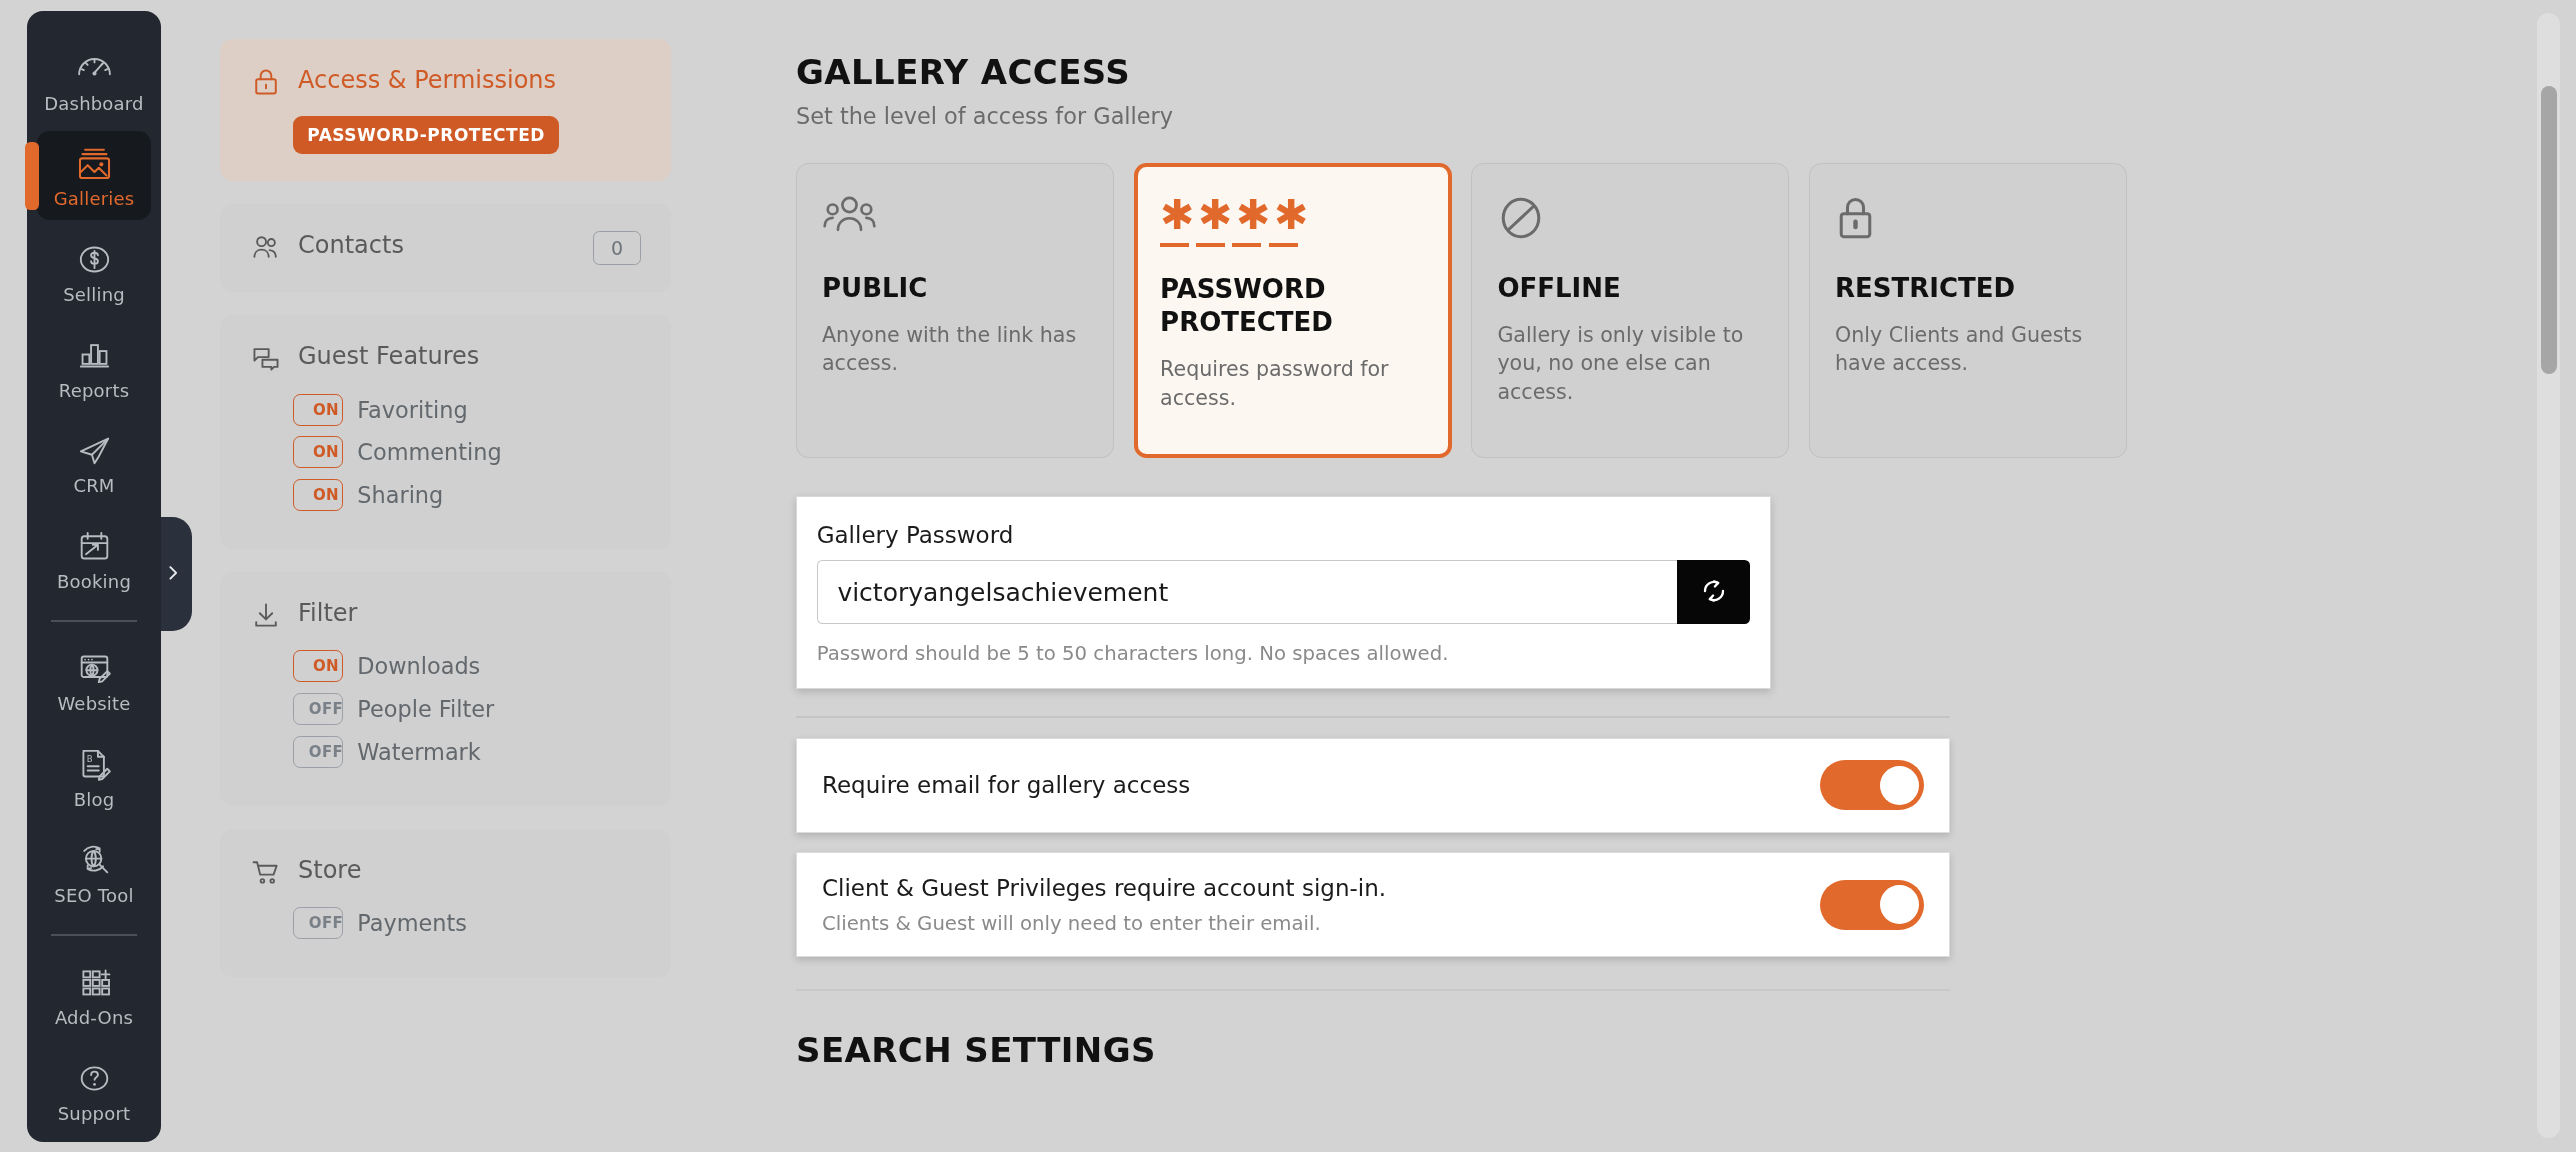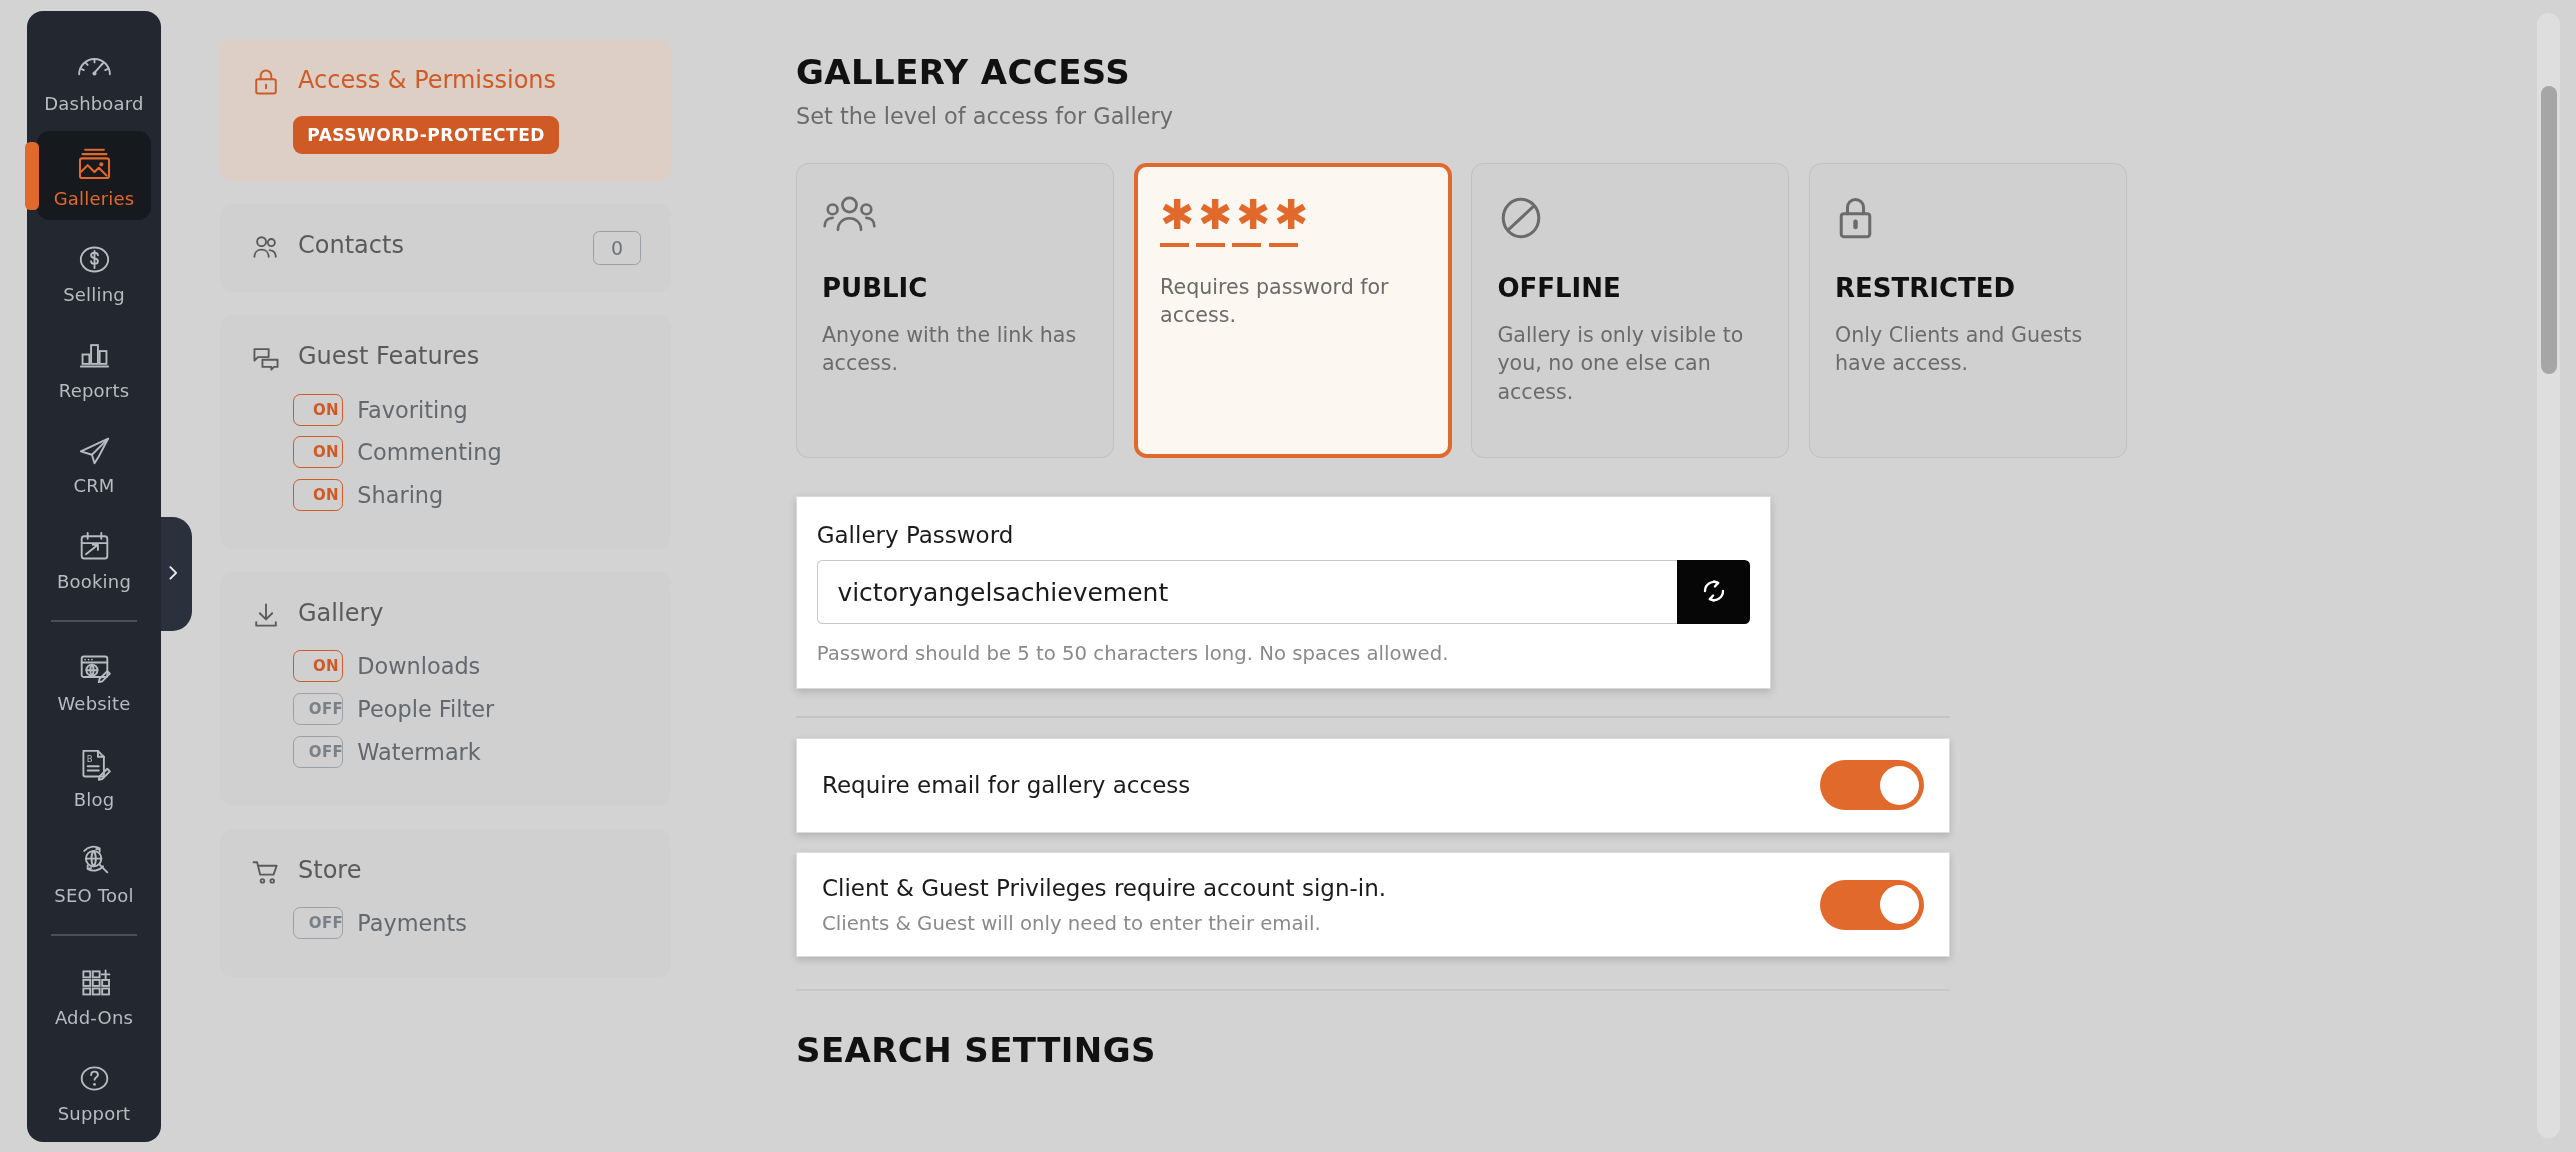--- a/index.html
+++ b/index.html
@@ -536,21 +536,21 @@
     </div>
 
     <div class="card">
       <div class="card-head">
         <span class="ch-icon">
           <svg viewBox="0 0 36 36" fill="none" stroke="#5a5a5a" stroke-width="2.1" stroke-linecap="round" stroke-linejoin="round">
             <path d="M18 6v16M11 16l7 7 7-7"></path>
             <path d="M7 26v4h22v-4"></path>
           </svg>
         </span>
-        <span class="card-title">Gallery</span>
+        <span class="card-title">Filter</span>
       </div>
       <div class="feature-list">
         <div class="feature-row">
           <span class="toggle-chip on">ON</span>
           <span class="feature-label">Downloads</span>
         </div>
         <div class="feature-row">
           <span class="toggle-chip">OFF</span>
           <span class="feature-label">People Filter</span>
         </div>
@@ -606,20 +606,21 @@
         <div class="access-card selected">
           <div class="ac-icon">
             <span class="asterisks">✱✱✱✱</span>
             <span class="asterisk-rule">
                 <i></i>
                 <i></i>
                 <i></i>
                 <i></i>
               </span>
           </div>
+          <div class="ac-name">PASSWORD PROTECTED</div>
           <div class="ac-desc">Requires password for access.</div>
         </div>
 
         <div class="access-card">
           <div class="ac-icon">
             <svg width="48" height="48" viewBox="0 0 54 54" fill="none" stroke="#6b6b6b" stroke-width="3.4" stroke-linecap="round">
               <ellipse cx="27" cy="27" rx="20" ry="21"></ellipse>
               <path d="M13 40L41 14"></path>
             </svg>
           </div>

